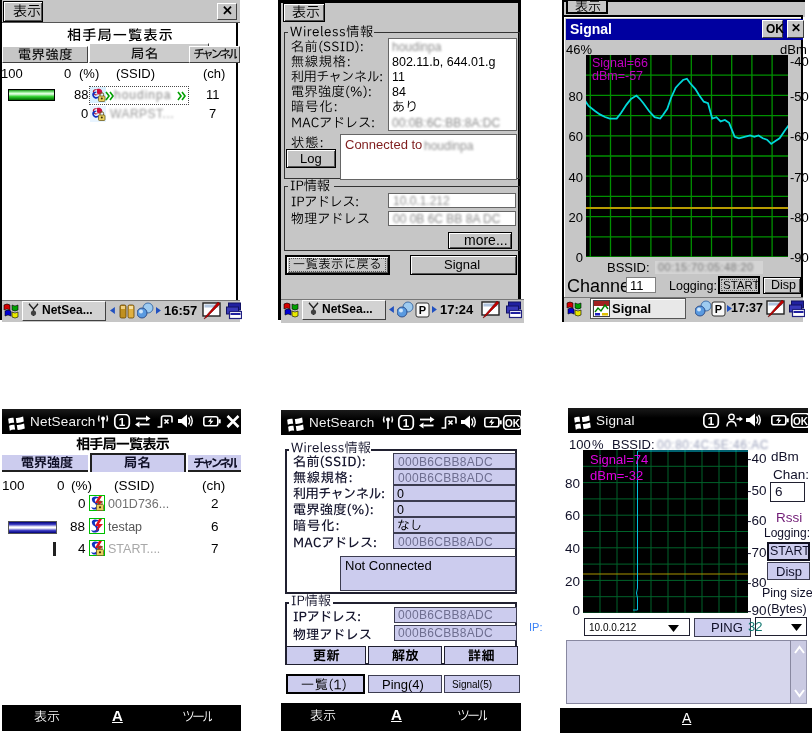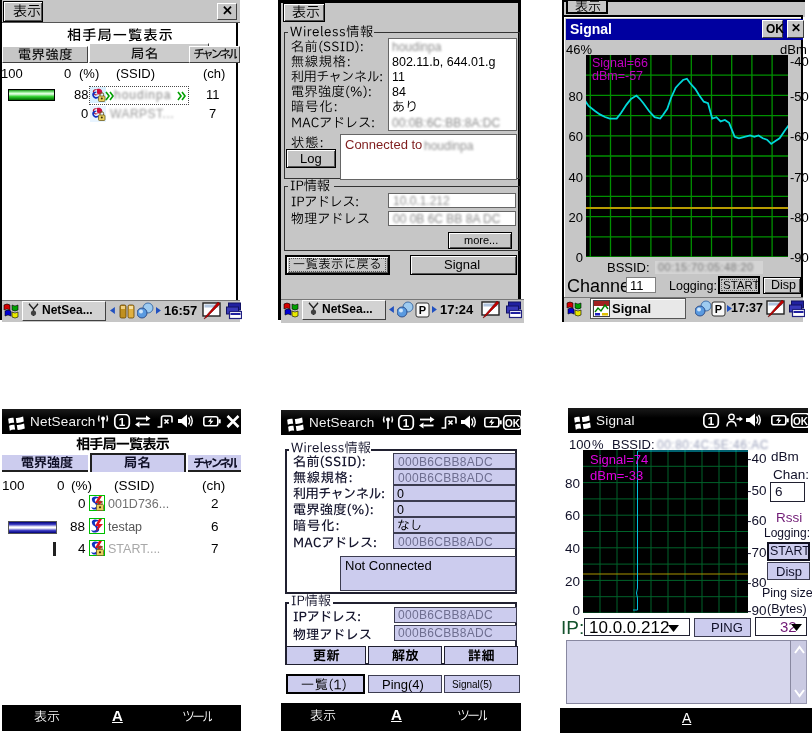--- a/index.html
+++ b/index.html
@@ -280,21 +280,21 @@
         <path transform="translate(13.17,11.18) scale(0.013000,-0.013000)" d="M679 174V16H954V-41H352V16H621V174H382V231H621V367H399V803H908V367H679V231H930V174ZM234 145Q284 164 347 190L351 134Q222 70 56 24L42 83Q93 96 173 123V428H57V485H173V732H48V790H353V732H234V485H330V428H234ZM621 614V750H458V614ZM679 614H849V750H679ZM621 562H458V421H621ZM679 562V421H849V562Z"></path>
         <path transform="translate(26.33,11.18) scale(0.013000,-0.013000)" d="M545 393Q644 439 713.0 507.0Q782 575 814 654H113V722H888V656Q855 557 777.5 473.5Q700 390 589 333ZM161 46Q260 85 319.0 131.0Q378 177 405.5 241.0Q433 305 433 398V542H505V397Q505 289 472.0 212.5Q439 136 372.0 80.5Q305 25 198 -19Z"></path>
         <path transform="translate(39.50,11.18) scale(0.013000,-0.013000)" d="M810 592Q761 695 712 767L766 792Q827 700 863 617ZM367 775V498Q610 413 841 292L809 228Q580 349 367 422V-40H295V775ZM697 544Q659 634 601 721L656 747Q722 642 752 569Z"></path>
         <path transform="translate(52.67,11.18) scale(0.013000,-0.013000)" d="M218 4V764H289V75Q456 97 598.0 196.0Q740 295 827 461L883 417Q791 244 635.5 135.0Q480 26 289 4Z"></path>
         <path transform="translate(65.83,11.18) scale(0.013000,-0.013000)" d="M858 4Q709 153 554 262Q475 181 372.0 115.0Q269 49 148 1L112 67Q348 157 498.5 309.5Q649 462 691 652H186V720H771Q771 683 757 623Q722 458 601 314Q757 202 903 59Z"></path>
       </g>
     </svg>
     <div style="position:absolute;left:388px;top:211px;width:128px;height:15px;background:#fff;border:1px solid #666;"></div>
     <div style="position:absolute;left:393px;top:212px;font-size:12px;line-height:14px;color:#8a8a8a;filter:blur(1.2px);white-space:nowrap">00 0B 6C BB 8A DC</div>
     <div style="position:absolute;left:448px;top:232px;width:64px;height:17px;background:#c6c6c6;border:1px solid #000;box-shadow:inset 1px 1px 0 #fff,inset -1px -1px 0 #555;"></div>
-    <div style="position:absolute;left:464px;top:233px;font-size:11px;line-height:14.5px;color:#000;white-space:nowrap">more...</div>
+    <div style="position:absolute;left:464px;top:233px;font-size:14px;line-height:14.5px;color:#000;white-space:nowrap">more...</div>
     <div style="position:absolute;left:285px;top:255px;width:105px;height:20px;background:#c6c6c6;border:2px solid #000;box-shadow:inset 1px 1px 0 #fff,inset -1px -1px 0 #555;"></div>
     <div style="position:absolute;left:289px;top:258px;width:97px;height:14px;border:1px dotted #555"></div>
     <svg class="j " style="left:293px;top:258px" width="89" height="14" viewBox="0 0 89 14">
       <g fill="#000">
         <path transform="translate(0.00,10.32) scale(0.012000,-0.012000)" d="M944 351H56V419H944Z"></path>
         <path transform="translate(12.71,10.32) scale(0.012000,-0.012000)" d="M943 742V690H634Q591 630 541 588L499 629Q551 673 589.5 726.5Q628 780 649 836L707 824Q693 785 668 742ZM347 521H528V479H89V810H527V768H347V715H492V580H347ZM291 715V768H147V715ZM147 620H436V675H147ZM291 580H147V521H291ZM582 577H916V523H582ZM885 -4V105L942 88V5Q942 -28 928.0 -41.5Q914 -55 881 -55H665Q611 -55 591.5 -36.5Q572 -18 572 34V80H416Q396 16 317.5 -22.0Q239 -60 69 -75L56 -20Q201 -7 268.0 18.0Q335 43 352 80H174V428H833V80H631V34Q631 10 640.0 3.0Q649 -4 677 -4ZM776 328V379H232V328ZM232 231H776V281H232ZM776 184H232V128H776Z"></path>
         <path transform="translate(25.43,10.32) scale(0.012000,-0.012000)" d="M958 -10 926 -65Q759 3 654.5 111.0Q550 219 500 368Q440 290 353 230V30Q498 56 613 88L621 29Q430 -27 164 -64L151 -2Q223 7 290 19V190Q194 134 68 94L42 151Q298 231 429 370H56V426H460V530H127V584H460V684H89V739H460V834H524V739H911V684H524V584H872V530H524V426H945V370H560Q601 263 667 187Q778 244 863 322L907 279Q814 197 709 142Q804 53 958 -10Z"></path>
         <path transform="translate(38.14,10.32) scale(0.012000,-0.012000)" d="M154 781H846V718H154ZM61 559H940V496H542V29Q542 -12 523.5 -30.0Q505 -48 463 -48H291L274 13H474V496H61ZM727 402Q786 326 833.5 245.5Q881 165 930 61L866 32Q818 136 771.5 217.0Q725 298 671 369ZM306 386Q280 286 232.5 197.0Q185 108 111 26L54 67Q127 147 169.5 224.0Q212 301 241 401Z"></path>
         <path transform="translate(50.86,10.32) scale(0.012000,-0.012000)" d="M194 -16Q161 155 161 295Q161 521 214 774L282 764Q255 645 242.0 524.0Q229 403 229 294Q229 185 237 116H243Q248 163 260.5 211.0Q273 259 302 321L358 294Q314 204 293.5 147.0Q273 90 266 40Q264 22 264 16Q264 8 266 -10ZM442 639Q539 654 657.0 662.5Q775 671 884 671V602Q775 601 660.5 592.5Q546 584 449 569ZM492 376 560 358Q516 266 516 212Q516 157 557.0 130.0Q598 103 684 103Q791 103 897 122L904 54Q856 46 796.5 40.5Q737 35 684 35Q566 35 506.0 76.5Q446 118 446 205Q446 280 492 376Z"></path>
         <path transform="translate(63.57,10.32) scale(0.012000,-0.012000)" d="M67 801H946V743H67ZM886 426H204Q202 260 176.5 143.5Q151 27 91 -67L40 -13Q97 74 118.5 183.5Q140 293 140 474V652H886ZM822 594H204V484H822ZM611 217Q625 172 662.0 135.5Q699 99 768.0 62.5Q837 26 949 -17L923 -72Q750 -2 666.5 59.0Q583 120 571 199H564Q551 119 468.5 55.5Q386 -8 224 -75L194 -19Q352 44 426.5 97.0Q501 150 523 217H236V273H535V390H599V273H924V217Z"></path>
@@ -875,21 +875,21 @@
       <line x1="0" y1="97.8" x2="165" y2="97.8" stroke="#00632a" stroke-width="1"></line>
       <line x1="0" y1="114.1" x2="165" y2="114.1" stroke="#00632a" stroke-width="1"></line>
       <line x1="0" y1="130.4" x2="165" y2="130.4" stroke="#00632a" stroke-width="1"></line>
       <line x1="0" y1="146.7" x2="165" y2="146.7" stroke="#00632a" stroke-width="1"></line>
       <line x1="0" y1="163.0" x2="165" y2="163.0" stroke="#00632a" stroke-width="1"></line>
 <line x1="0" y1="124" x2="165" y2="124" stroke="#a89400" stroke-width="1.2"></line>
 <polyline points="54.5,1 165,1" fill="none" stroke="#00c0dc" stroke-width="1"></polyline>
 <polyline points="54.5,1 54.5,138 53.5,143 54.5,148 54.5,160 50,160" fill="none" stroke="#00c0dc" stroke-width="1"></polyline>
     </svg>
     <div style="position:absolute;left:590px;top:452px;font-size:13px;line-height:15px;color:#e000e0;white-space:nowrap">Signal=74</div>
-    <div style="position:absolute;left:590px;top:468px;font-size:13px;line-height:15px;color:#e000e0;white-space:nowrap">dBm=-33</div>
+    <div style="position:absolute;left:590px;top:468px;font-size:13px;line-height:15px;color:#e000e0;white-space:nowrap">dBm=-32</div>
     <div style="position:absolute;left:0px;top:476px;font-size:13.5px;line-height:15.5px;color:#101028;left:556px;width:24px;text-align:right;white-space:nowrap">80</div>
     <div style="position:absolute;left:0px;top:508px;font-size:13.5px;line-height:15.5px;color:#101028;left:556px;width:24px;text-align:right;white-space:nowrap">60</div>
     <div style="position:absolute;left:0px;top:541px;font-size:13.5px;line-height:15.5px;color:#101028;left:556px;width:24px;text-align:right;white-space:nowrap">40</div>
     <div style="position:absolute;left:0px;top:574px;font-size:13.5px;line-height:15.5px;color:#101028;left:556px;width:24px;text-align:right;white-space:nowrap">20</div>
     <div style="position:absolute;left:0px;top:603px;font-size:13.5px;line-height:15.5px;color:#101028;left:556px;width:24px;text-align:right;white-space:nowrap">0</div>
     <div style="position:absolute;left:747px;top:451px;font-size:13.5px;line-height:15.5px;color:#101028;white-space:nowrap">-40</div>
     <div style="position:absolute;left:747px;top:483px;font-size:13.5px;line-height:15.5px;color:#101028;white-space:nowrap">-50</div>
     <div style="position:absolute;left:747px;top:513px;font-size:13.5px;line-height:15.5px;color:#101028;white-space:nowrap">-60</div>
     <div style="position:absolute;left:747px;top:545px;font-size:13.5px;line-height:15.5px;color:#101028;white-space:nowrap">-70</div>
     <div style="position:absolute;left:747px;top:575px;font-size:13.5px;line-height:15.5px;color:#101028;white-space:nowrap">-80</div>
@@ -899,30 +899,30 @@
     <div style="position:absolute;left:770px;top:482px;width:35px;height:20px;background:#fff;border:1.5px solid #202030;"></div>
     <div style="position:absolute;left:775px;top:484px;font-size:13.5px;line-height:15.5px;color:#101028;white-space:nowrap">6</div>
     <div style="position:absolute;left:776px;top:510px;font-size:13.5px;line-height:15.5px;color:#701a75;white-space:nowrap">Rssi</div>
     <div style="position:absolute;left:764px;top:526px;font-size:12px;line-height:14px;color:#101028;white-space:nowrap">Logging:</div>
     <div style="position:absolute;left:767px;top:542px;width:43px;height:19px;background:#ccccee;border:2px solid #101020;"></div>
     <div style="position:absolute;left:770px;top:544px;font-size:12.5px;line-height:14.5px;color:#101028;white-space:nowrap">START</div>
     <div style="position:absolute;left:767px;top:562px;width:43px;height:18px;background:#ccccee;border:1px solid #3c3c50;"></div>
     <div style="position:absolute;left:776px;top:564px;font-size:13px;line-height:15px;color:#101028;white-space:nowrap">Disp</div>
     <div style="position:absolute;left:762px;top:586px;font-size:12.5px;line-height:14.5px;color:#101028;white-space:nowrap">Ping size</div>
     <div style="position:absolute;left:767px;top:602px;font-size:12.5px;line-height:14.5px;color:#101028;white-space:nowrap">(Bytes)</div>
-    <div style="position:absolute;left:561px;top:620px;font-size:19px;line-height:15px;color:#14532d;white-space:nowrap">IP:</div>
+    <div style="position:absolute;left:529px;top:620px;font-size:11px;line-height:15px;color:#3b82f6;white-space:nowrap">IP:</div>
     <div style="position:absolute;left:584px;top:618px;width:106px;height:18px;background:#fff;border:1.5px solid #202030;"></div>
-    <div style="position:absolute;left:589px;top:620px;font-size:17px;line-height:15px;color:#000;white-space:nowrap">10.0.0.212</div>
+    <div style="position:absolute;left:589px;top:620px;font-size:10px;line-height:15px;color:#000;white-space:nowrap">10.0.0.212</div>
     <svg style="position:absolute;left:668px;top:625px" width="11" height="7" viewBox="0 0 11 7">
       <polygon points="0,0 11,0 5.5,7" fill="#000"></polygon>
     </svg>
     <div style="position:absolute;left:694px;top:618px;width:57px;height:19px;background:#ccccee;border:1px solid #3c3c50;"></div>
     <div style="position:absolute;left:711px;top:620px;font-size:13px;line-height:15px;color:#101028;white-space:nowrap">PING</div>
     <div style="position:absolute;left:755px;top:617px;width:52px;height:19px;background:#fff;border:1.5px solid #202030;"></div>
-    <div style="position:absolute;left:780px;top:619px;font-size:15px;line-height:15px;color:#701a75;white-space:nowrap">32</div>
+    <div style="position:absolute;left:748px;top:619px;font-size:13px;line-height:15px;color:#0f766e;white-space:nowrap">32</div>
     <svg style="position:absolute;left:791px;top:624px" width="11" height="7" viewBox="0 0 11 7">
       <polygon points="0,0 11,0 5.5,7" fill="#000"></polygon>
     </svg>
     <div style="position:absolute;left:566px;top:640px;width:225px;height:64px;background:#d6d6ec;border:1.5px solid #8888a0;"></div>
     <div style="position:absolute;left:791px;top:640px;width:16px;height:64px;background:#cacae2;border:1.5px solid #9898b0;border-left:none;"></div>
     <svg style="position:absolute;left:794px;top:645px" width="11" height="10" viewBox="0 0 11 10">
       <path d="M1 8 L5.5 2 L10 8" stroke="#fff" stroke-width="2" fill="none"></path>
     </svg>
     <svg style="position:absolute;left:794px;top:688px" width="11" height="10" viewBox="0 0 11 10">
       <path d="M1 2 L5.5 8 L10 2" stroke="#fff" stroke-width="2" fill="none"></path>

